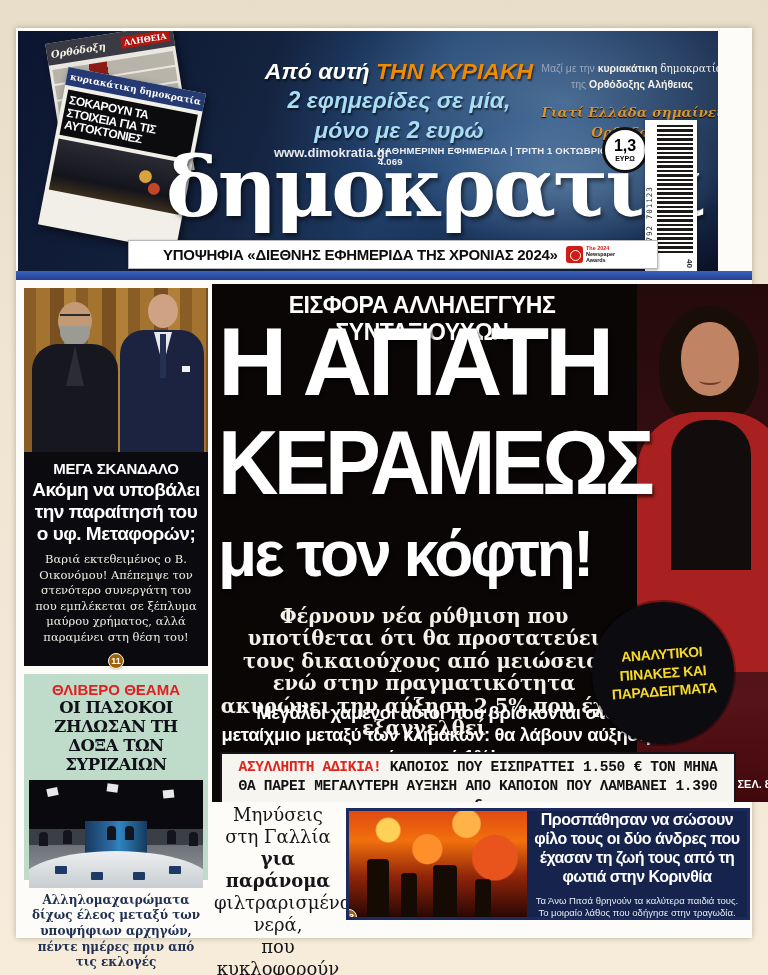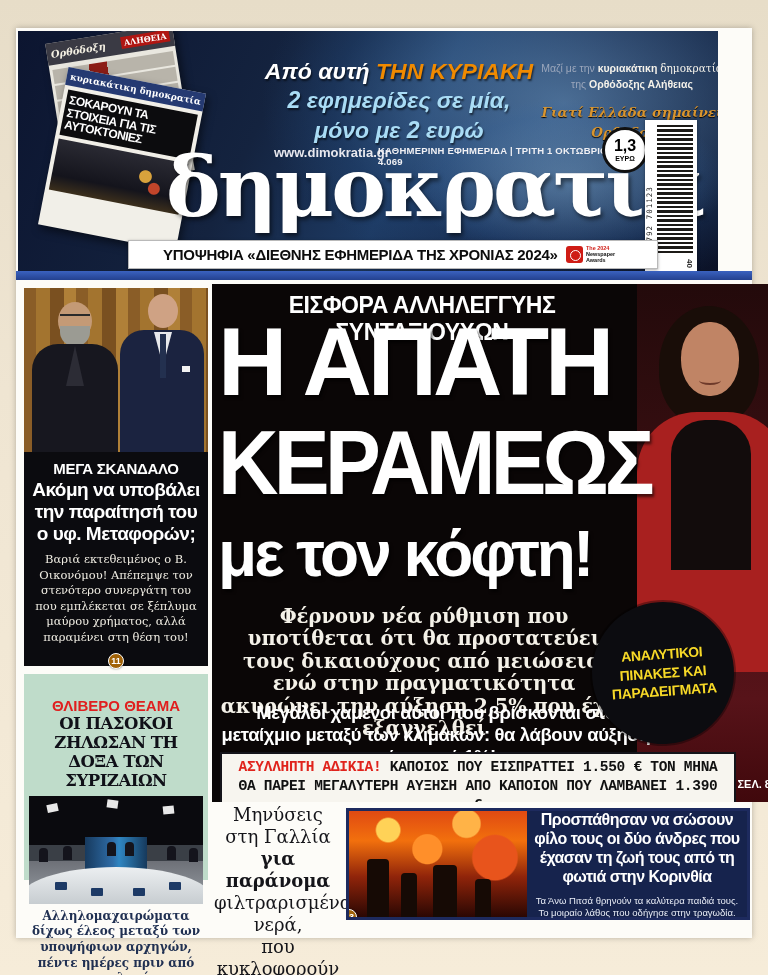--- a/index.html
+++ b/index.html
@@ -101,21 +101,21 @@
   .scandal-panel{position:absolute;left:8px;top:424px;width:184px;height:214px;background:#0b0b0f;
     text-align:center;color:#fff;box-sizing:border-box;padding:8px 7px 0;}
   .sp-kicker{font-size:15px;font-weight:bold;letter-spacing:-0.3px;}
   .sp-head{margin-top:2px;font-size:19px;font-weight:bold;line-height:1.16;letter-spacing:-0.5px;}
   .sp-body{margin-top:7px;font-family:"DejaVu Serif",serif;font-size:11.5px;line-height:1.35;color:#efece2;}
   .pnum{display:inline-flex;align-items:center;justify-content:center;width:16px;height:16px;border-radius:50%;
     background:#a16207;color:#fff;font-size:9px;font-weight:bold;border:1.5px solid #fff;
     box-shadow:0 0 2px rgba(0,0,0,.5);box-sizing:border-box;}
   .sp-num{margin-top:5px;}
   .green-box{position:absolute;left:8px;top:646px;width:184px;height:206px;background:#bfdcca;
-    box-sizing:border-box;padding:23px 5px 0;text-align:center;}
+    box-sizing:border-box;padding:7px 5px 0;text-align:center;}
   .gb-kicker{font-size:15px;font-weight:bold;color:#e01f1f;}
   .gb-head{margin-top:1px;font-family:"DejaVu Serif",serif;font-weight:bold;font-size:16.5px;line-height:1.15;color:#101018;letter-spacing:-0.5px;}
   .studio{position:relative;margin-top:5px;height:108px;overflow:hidden;background:linear-gradient(180deg,#0a0a0e 0 45%,#3a3f46 45% 60%,#6d7077 60%,#9aa0a6);}
   .st-light{position:absolute;width:11px;height:8px;background:#e8e8e8;}
   .st-screen{position:absolute;left:32%;top:38%;width:36%;height:30%;
     background:linear-gradient(90deg,#173a5e,#2f6da8 45%,#2f86c2 55%,#16395c);}
   .st-desk{position:absolute;left:-6%;bottom:-4%;width:112%;height:38%;
     background:linear-gradient(180deg,#eceff1,#c3c9cd);border-radius:50% 50% 0 0/80% 80% 0 0;}
   .st-mon{position:absolute;width:12px;height:8px;background:#1d3a66;border-radius:1px;}
   .st-person{position:absolute;width:9px;height:14px;background:#14141c;border-radius:4px 4px 0 0;}

